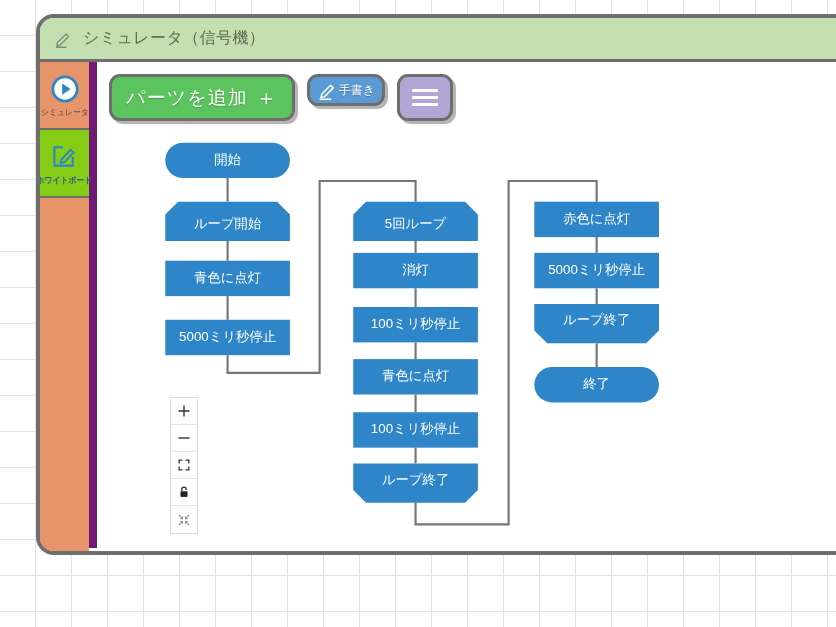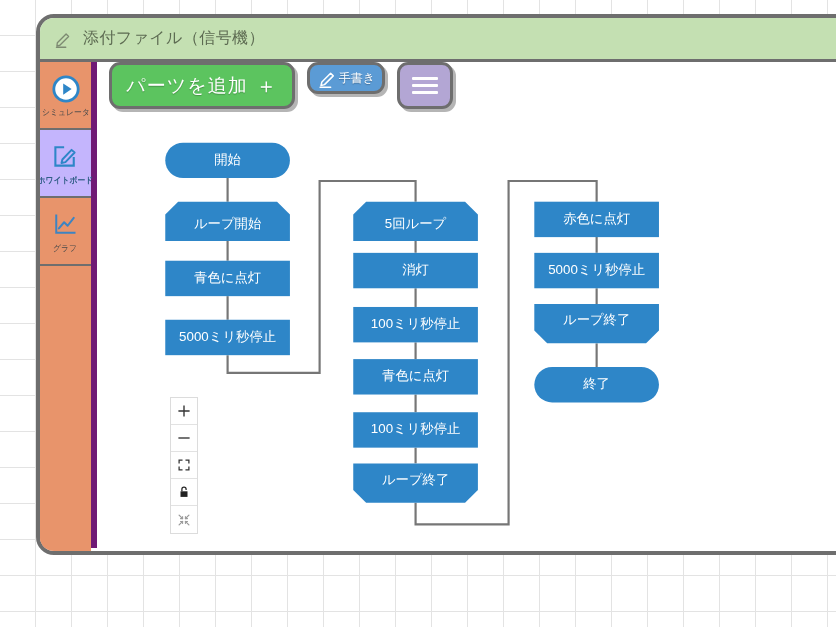--- a/index.html
+++ b/index.html
@@ -58,21 +58,21 @@
   #window-body {
     display: flex;
     height: calc(100% - 47px);
   }
 
   
   #sidebar {
     width: 57px;
     flex: 0 0 57px;
     background: #e8946b;
-    border-right: 6px solid #701a75;
+    border-right: 8px solid #701a75;
     box-sizing: border-box;
   }
   .side-item {
     height: 68px;
     border-bottom: 2px solid #6e6e6e;
     box-sizing: border-box;
     display: flex;
     flex-direction: column;
     align-items: center;
     justify-content: center;
@@ -85,21 +85,21 @@
   }
   .side-label {
     font-size: 8.5px;
     line-height: 1;
     margin-top: 4px;
     color: #4a4a4a;
     white-space: nowrap;
     transform: scaleX(0.92);
   }
   .side-item.active {
-    background: #c4b5fd;
+    background: #84cc16;
   }
   .side-item.active .side-label {
     color: #2f5d85;
     font-weight: bold;
   }
   #sidebar-rest {
     background: #e8946b;
     height: 100%;
   }
 
@@ -108,21 +108,21 @@
     position: relative;
     flex: 1 1 auto;
     background: #ffffff;
     overflow: hidden;
   }
 
   
   #toolbar {
     position: absolute;
     left: 12px;
-    top: 0;
+    top: 12px;
     display: flex;
     align-items: flex-start;
     gap: 12px;
   }
   .tbtn {
     border: 3px solid #6e6e6e;
     border-radius: 11px;
     box-shadow: 3px 3px 0 rgba(120,120,120,0.55);
     box-sizing: border-box;
     display: flex;
@@ -213,21 +213,21 @@
 
 <div id="app-window">
 
   <div id="title-bar">
     <span class="pencil">
       <svg viewBox="0 0 24 24" width="20" height="20">
         <path d="M4 16.5 L14.5 6 L17.5 9 L7 19.5 L3.5 20.5 Z" fill="none" stroke="#7d8a72" stroke-width="1.6" stroke-linejoin="round"></path>
         <path d="M3 22 L14 22" stroke="#7d8a72" stroke-width="1.8" stroke-linecap="round"></path>
       </svg>
     </span>
-    <span id="doc-title">添付ファイル（信号機）</span>
+    <span id="doc-title">シミュレータ（信号機）</span>
   </div>
 
   <div id="window-body">
 
     <div id="sidebar">
 
       <div class="side-item">
         <span class="ico">
           <svg viewBox="0 0 32 32" width="30" height="30">
             <circle cx="16" cy="16" r="13" fill="#ffffff" stroke="#2e86c8" stroke-width="3"></circle>
@@ -240,29 +240,20 @@
       <div class="side-item active">
         <span class="ico">
           <svg viewBox="0 0 32 32" width="28" height="28">
             <path d="M26 17 L26 27 L5 27 L5 6 L15 6" fill="none" stroke="#2e86c8" stroke-width="2.4"></path>
             <path d="M13 20 L23.5 9 L27 12 L16.5 23 L12 24 Z" fill="none" stroke="#2e86c8" stroke-width="2.2" stroke-linejoin="round"></path>
           </svg>
         </span>
         <span class="side-label">ホワイトボード</span>
       </div>
 
-      <div class="side-item">
-        <span class="ico">
-          <svg viewBox="0 0 32 32" width="28" height="28">
-            <path d="M6 5 L6 26 L28 26" fill="none" stroke="#3d84c2" stroke-width="2.3"></path>
-            <path d="M9 21 L15 14 L19 18 L26 9" fill="none" stroke="#3d84c2" stroke-width="2.3" stroke-linejoin="round" stroke-linecap="round"></path>
-          </svg>
-        </span>
-        <span class="side-label">グラフ</span>
-      </div>
 
 
 
       <div id="sidebar-rest"></div>
     </div>
 
     <div id="canvas-area">
 
       <svg id="flow-svg" viewBox="0 0 753 494" preserveAspectRatio="none">
         <g id="connectors-group">

